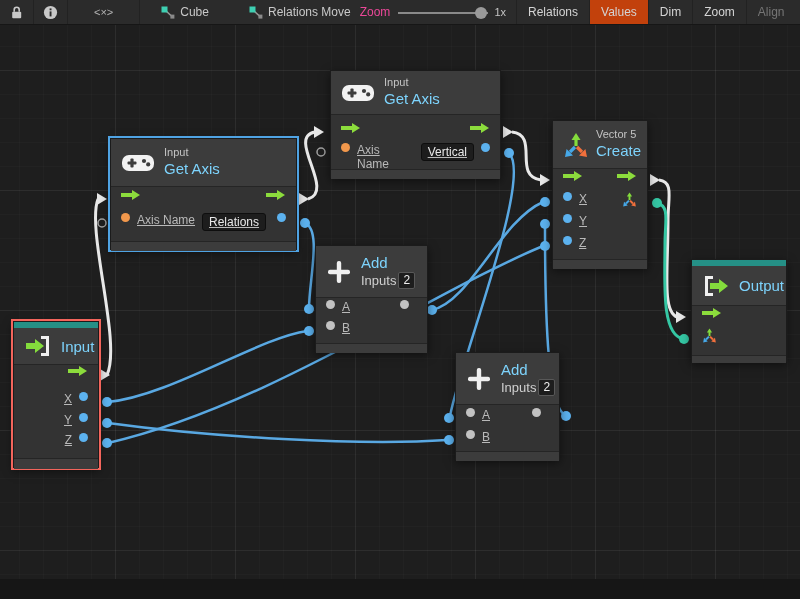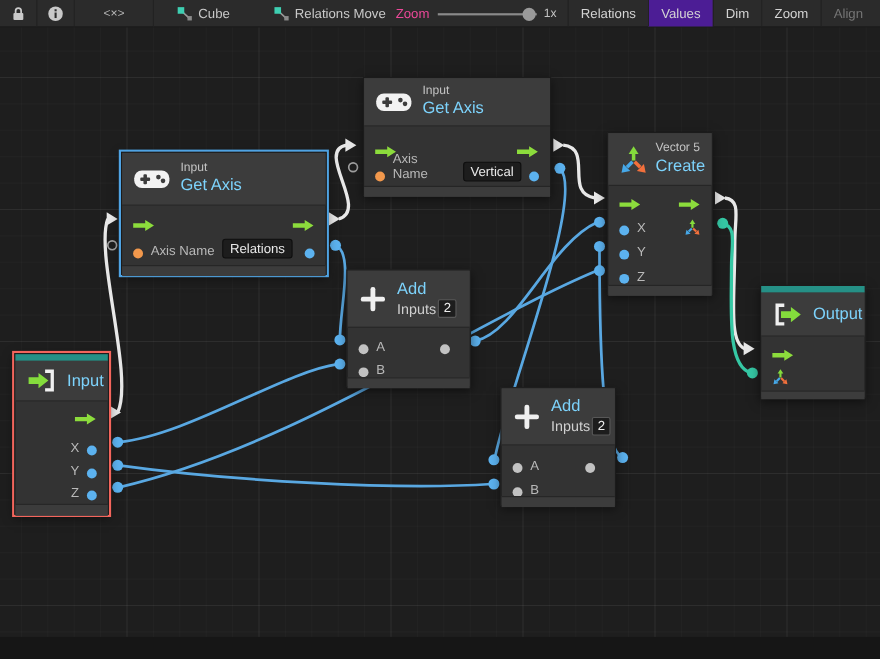--- a/index.html
+++ b/index.html
@@ -28,21 +28,21 @@
   .tb-sep { width:1px; height:25px; background:#222; flex:0 0 auto; }
   .tb-code { padding:0 26px; font-size:11px; color:#b5b5b5; }
   .tb-zoom-label { margin-right:8px; color:#ec4899; }
   .slider { position:relative; width:90px; height:25px; flex:0 0 auto; }
   .slider-track { position:absolute; left:0; right:0; top:12px; height:2px; background:#8a8a8a; }
   .slider-knob { position:absolute; left:77px; top:7px; width:12px; height:12px;
     border-radius:50%; background:#9a9a9a; }
   .tb-zoom-val { margin:0 10px 0 6px; font-size:11px; color:#c4c4c4;text-align:right; }
   .tb-cmd { height:25px; display:flex; align-items:center; padding:0 11px;
     border-left:1px solid #222; color:#d4d4d4; }
-  .tb-cmd.active { background:#4c1d95; }
+  .tb-cmd.active { background:#c2410c; }
   .tb-cmd.disabled { color:#757575; }
 
   
   .canvas { position:relative; width:800px; height:554px; background-color:#1e1e1e;
     background-image:
       linear-gradient(to right, rgba(255,255,255,0.05) 1px, transparent 1px),
       linear-gradient(to bottom, rgba(255,255,255,0.05) 1px, transparent 1px),
       linear-gradient(to right, rgba(255,255,255,0.018) 1px, transparent 1px),
       linear-gradient(to bottom, rgba(255,255,255,0.018) 1px, transparent 1px);
     background-size:120px 120px,120px 120px,24px 24px,24px 24px;
@@ -60,21 +60,21 @@
     border-bottom:1px solid #252525; display:flex; align-items:center;
     gap:9px; padding:0 10px; }
   .ntitles { display:flex; flex-direction:column; line-height:1.25; }
   .nsmall { font-size:11px; color:#c3c3c3; }
   .nbig { font-size:15px; color:#7dd3fc; }
   .inputs-line { display:flex; align-items:center; gap:2px; font-size:13px; color:#d0d0d0; }
   .count-field { background:#1d1d1d; border:1px solid #585858; border-radius:2px;
     min-width:16px; padding:0 4px; text-align:center; font-size:12px; color:#eee; }
   .nfoot { position:absolute; left:0; right:0; background:#3c3c3c; border-top:1px solid #252525; }
   .prow { position:absolute; left:0; right:0; height:22px; display:flex;
-    align-items:flex-end; gap:7px; padding:0 10px; font-size:12px; color:#b9b9b9; }
+    align-items:flex-start; gap:7px; padding:0 10px; font-size:12px; color:#b9b9b9;text-decoration:underline; }
   .prow.spread { justify-content:space-between; }
   .prow.rightal { justify-content:flex-end; }
   .dot { width:9px; height:9px; border-radius:50%; flex:0 0 auto; }
   .dot.blue { background:#5CB2EF; } .dot.orange { background:#F2984C; }
   .dot.gray { background:#C2C2C2; }
   .ml-auto { margin-left:auto; }
   .vfield { background:#1d1d1d; border:1px solid #0e0e0e; border-radius:3px;
     padding:1px 6px; font-size:12px; color:#e9e9e9; }
   .icon { display:inline-flex; flex:0 0 auto; }
 </style>

